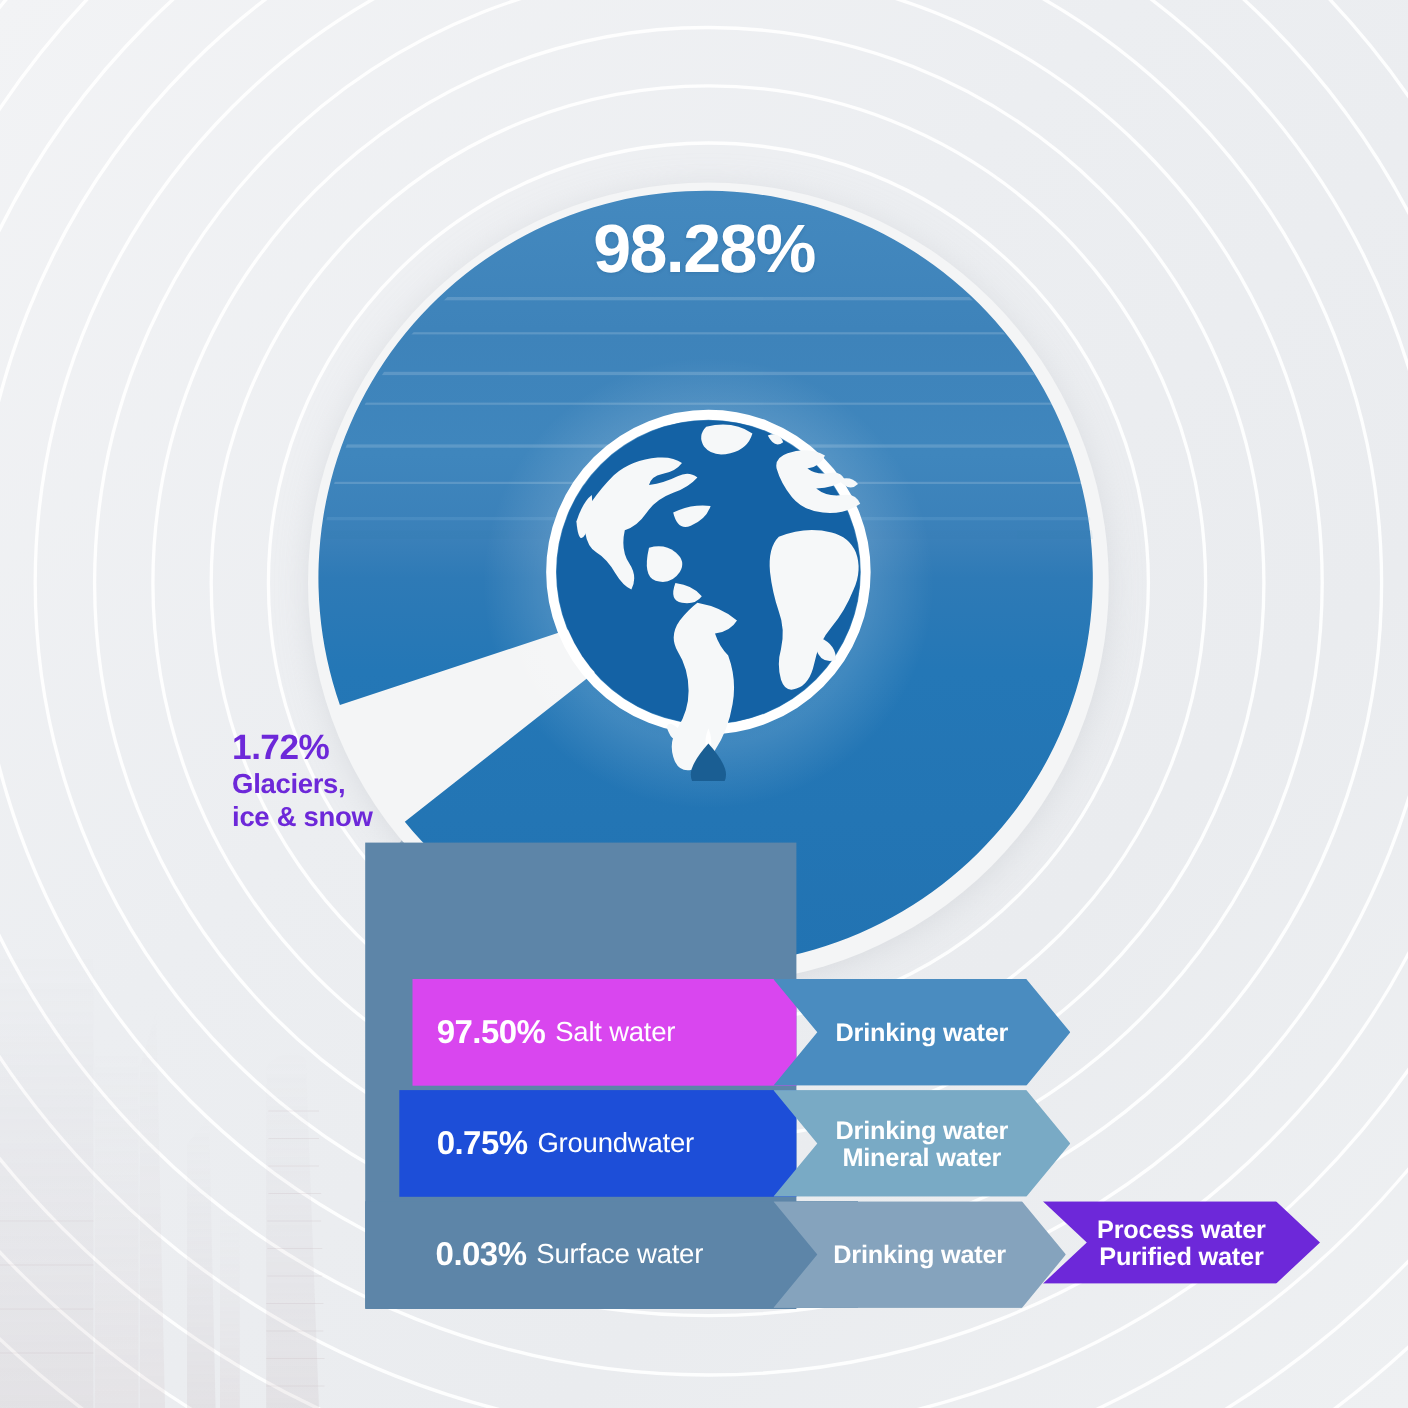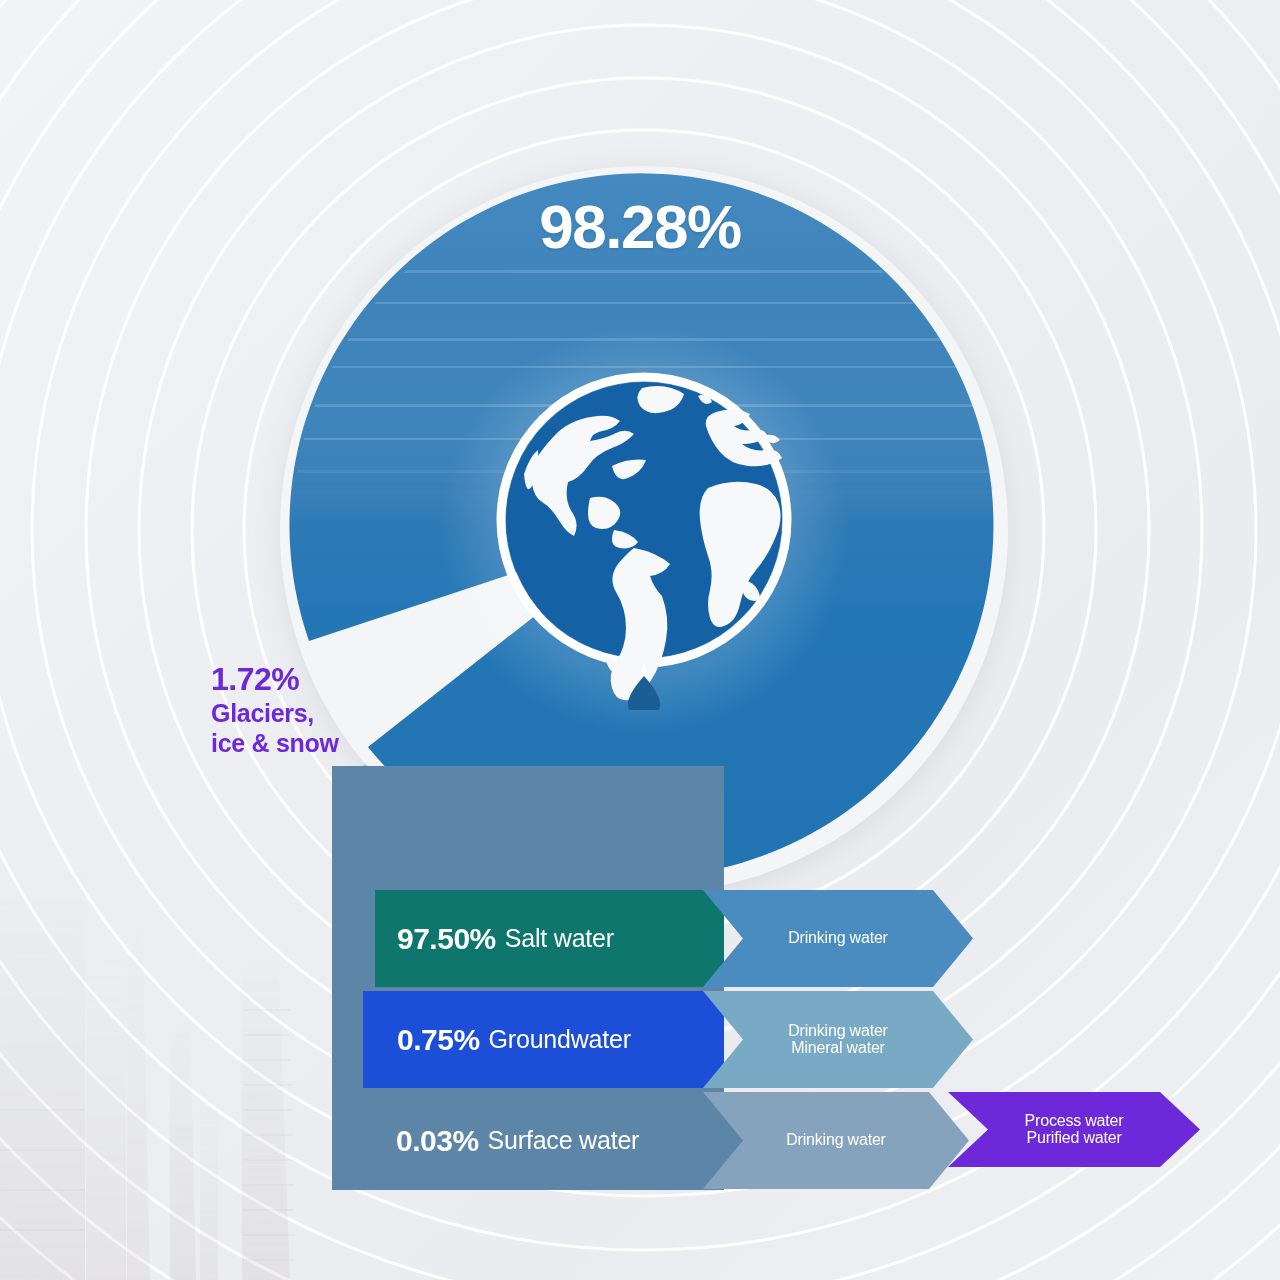--- a/index.html
+++ b/index.html
@@ -99,22 +99,22 @@
     margin-left: 9px;
     white-space: nowrap;
     letter-spacing: -0.2px;
   }
   .chev {
     position: absolute;
     display: flex;
     align-items: center;
     justify-content: center;
     color: #fff;
-    font-weight: normal;
-    font-size: 16px;
+    font-weight: bold;
+    font-size: 23px;
     line-height: 1.06;
     text-align: center;
     letter-spacing: -0.2px;
     clip-path: polygon(0 0, calc(100% - 40px) 0, 100% 50%, calc(100% - 40px) 100%, 0 100%, 40px 50%);
   }
   .chev-last {
     clip-path: polygon(0 0, calc(100% - 40px) 0, 100% 50%, calc(100% - 40px) 100%, 0 100%, 40px 50%);
   }
 
   
@@ -317,21 +317,21 @@
   <div class="glacier-note">
     <div class="glacier-pct">1.72%</div>
     <div class="glacier-lbl">Glaciers,</div>
     <div class="glacier-lbl">ice &amp; snow</div>
   </div>
 
   <div class="bars-block">
     <div class="backdrop-panel"></div>
   </div>
 
-  <div class="bar-row" style="left:375px; top:890px; width:349px; height:97px; background:#0f766e;">
+  <div class="bar-row" style="left:375px; top:890px; width:349px; height:97px; background:#d946ef;">
     <div class="bar-main" style="left:22px;">
       <span class="bar-pct">97.50%</span>
       <span class="bar-label">Salt water</span>
     </div>
   </div>
   <div class="chev" style="left:703px; top:890px; width:270px; height:97px; background:#4a8cc0;">
     <div>
       <div>Drinking water</div>
     </div>
   </div>

